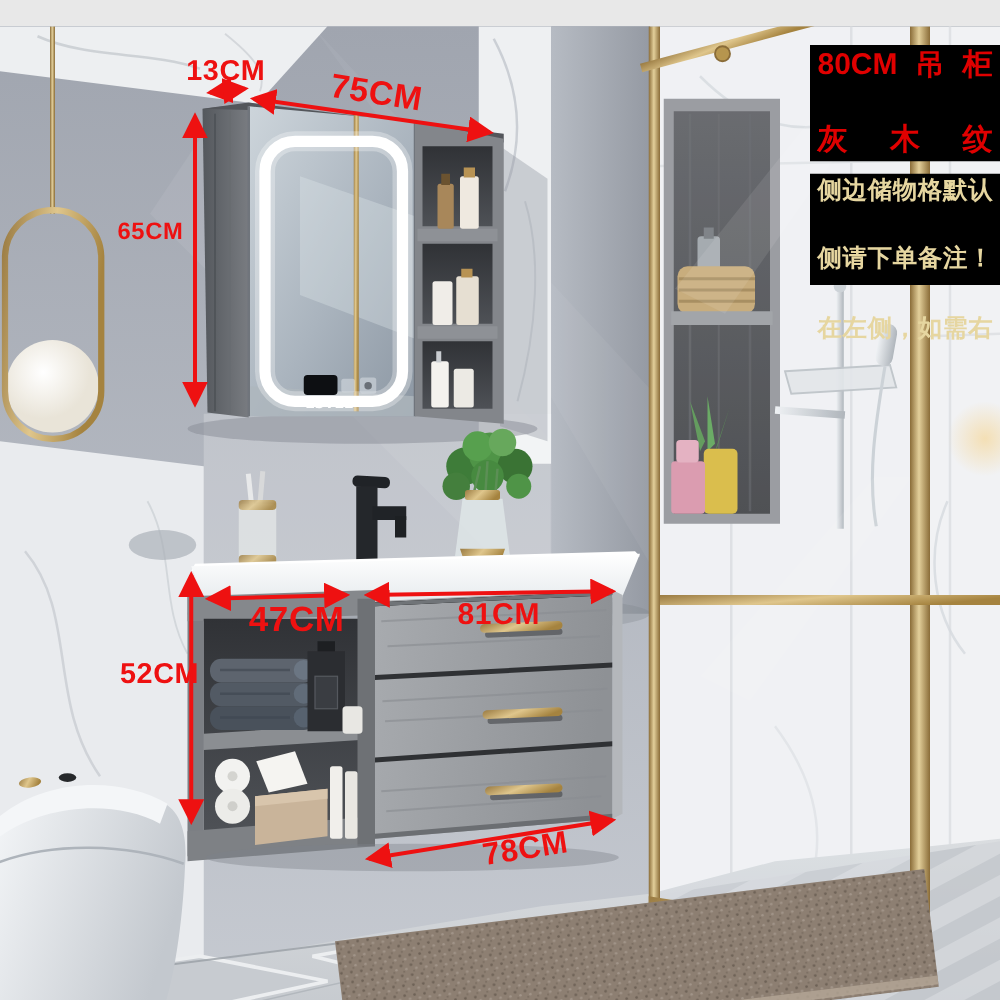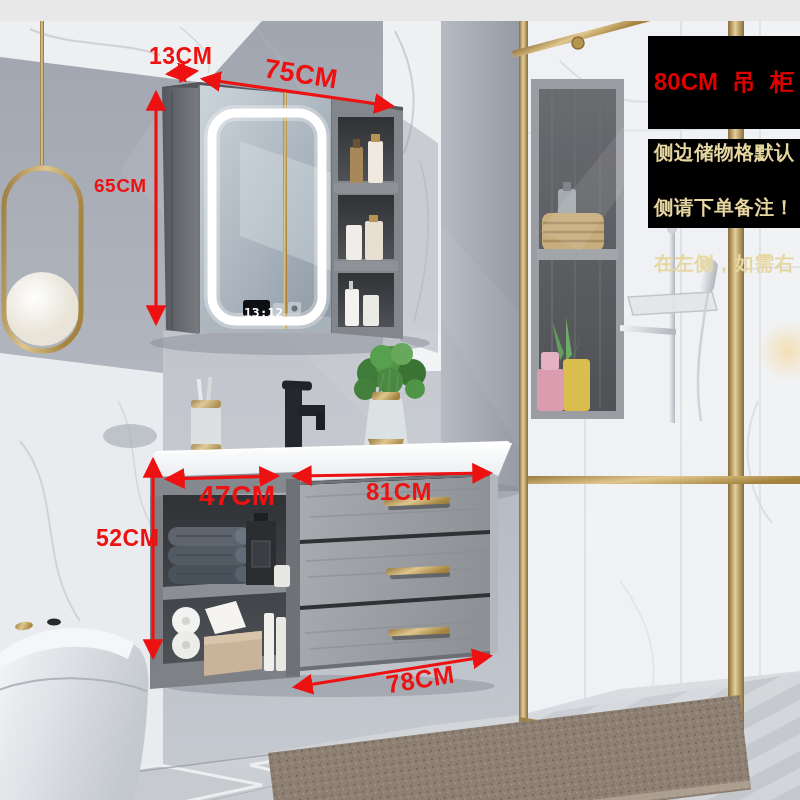--- a/index.html
+++ b/index.html
@@ -17,21 +17,21 @@
   .dim-52{left:96px;top:506px;font-size:23px;}
   .dim-78{left:386px;top:646px;font-size:25px;transform:rotate(-9deg);}
   .promo{position:absolute;left:648px;width:152px;background:#000;display:flex;
          flex-direction:column;justify-content:space-evenly;box-sizing:border-box;padding:2px 6px;gap:32px;}
   .promo-top{top:15px;height:93px;}
   .promo-note{top:118px;height:89px;}
   .promo-top .ln{color:#e00000;font-size:24px;font-weight:bold;text-align:justify;
                  text-align-last:justify;line-height:1.1;}
   .promo-note .ln{color:#e6d6a0;font-size:19.5px;font-weight:bold;text-align:justify;
                   text-align-last:justify;line-height:1.2;}
-  .clock{position:absolute;left:244px;top:286px;width:25px;height:12px;color:#fff;
+  .clock{position:absolute;left:244px;top:296px;width:25px;height:12px;color:#fff;
          font-size:13px;font-weight:bold;text-align:left;line-height:12px;
          font-family:"DejaVu Sans Mono","Liberation Mono",monospace;letter-spacing:0;}
 </style>
 </head>
 <body>
 
 <div id="stage">
 
 <svg id="scene-svg" viewBox="0 0 800 800" xmlns="http://www.w3.org/2000/svg">
   <defs>
@@ -395,20 +395,21 @@
   <span class="dim dim-75">75CM</span>
   <span class="dim dim-65">65CM</span>
   <span class="dim dim-47">47CM</span>
   <span class="dim dim-81">81CM</span>
   <span class="dim dim-52">52CM</span>
   <span class="dim dim-78">78CM</span>
   <span class="clock">13:12</span>
 
   <div class="promo promo-top">
     <div class="ln">80CM吊柜</div>
+    <div class="ln">灰木纹</div>
   </div>
   <div class="promo promo-note">
     <div class="ln">侧边储物格默认</div>
     <div class="ln">侧请下单备注！</div>
     <div class="ln">在左侧，如需右</div>
   </div>
 </div>
 
 </div>
 

